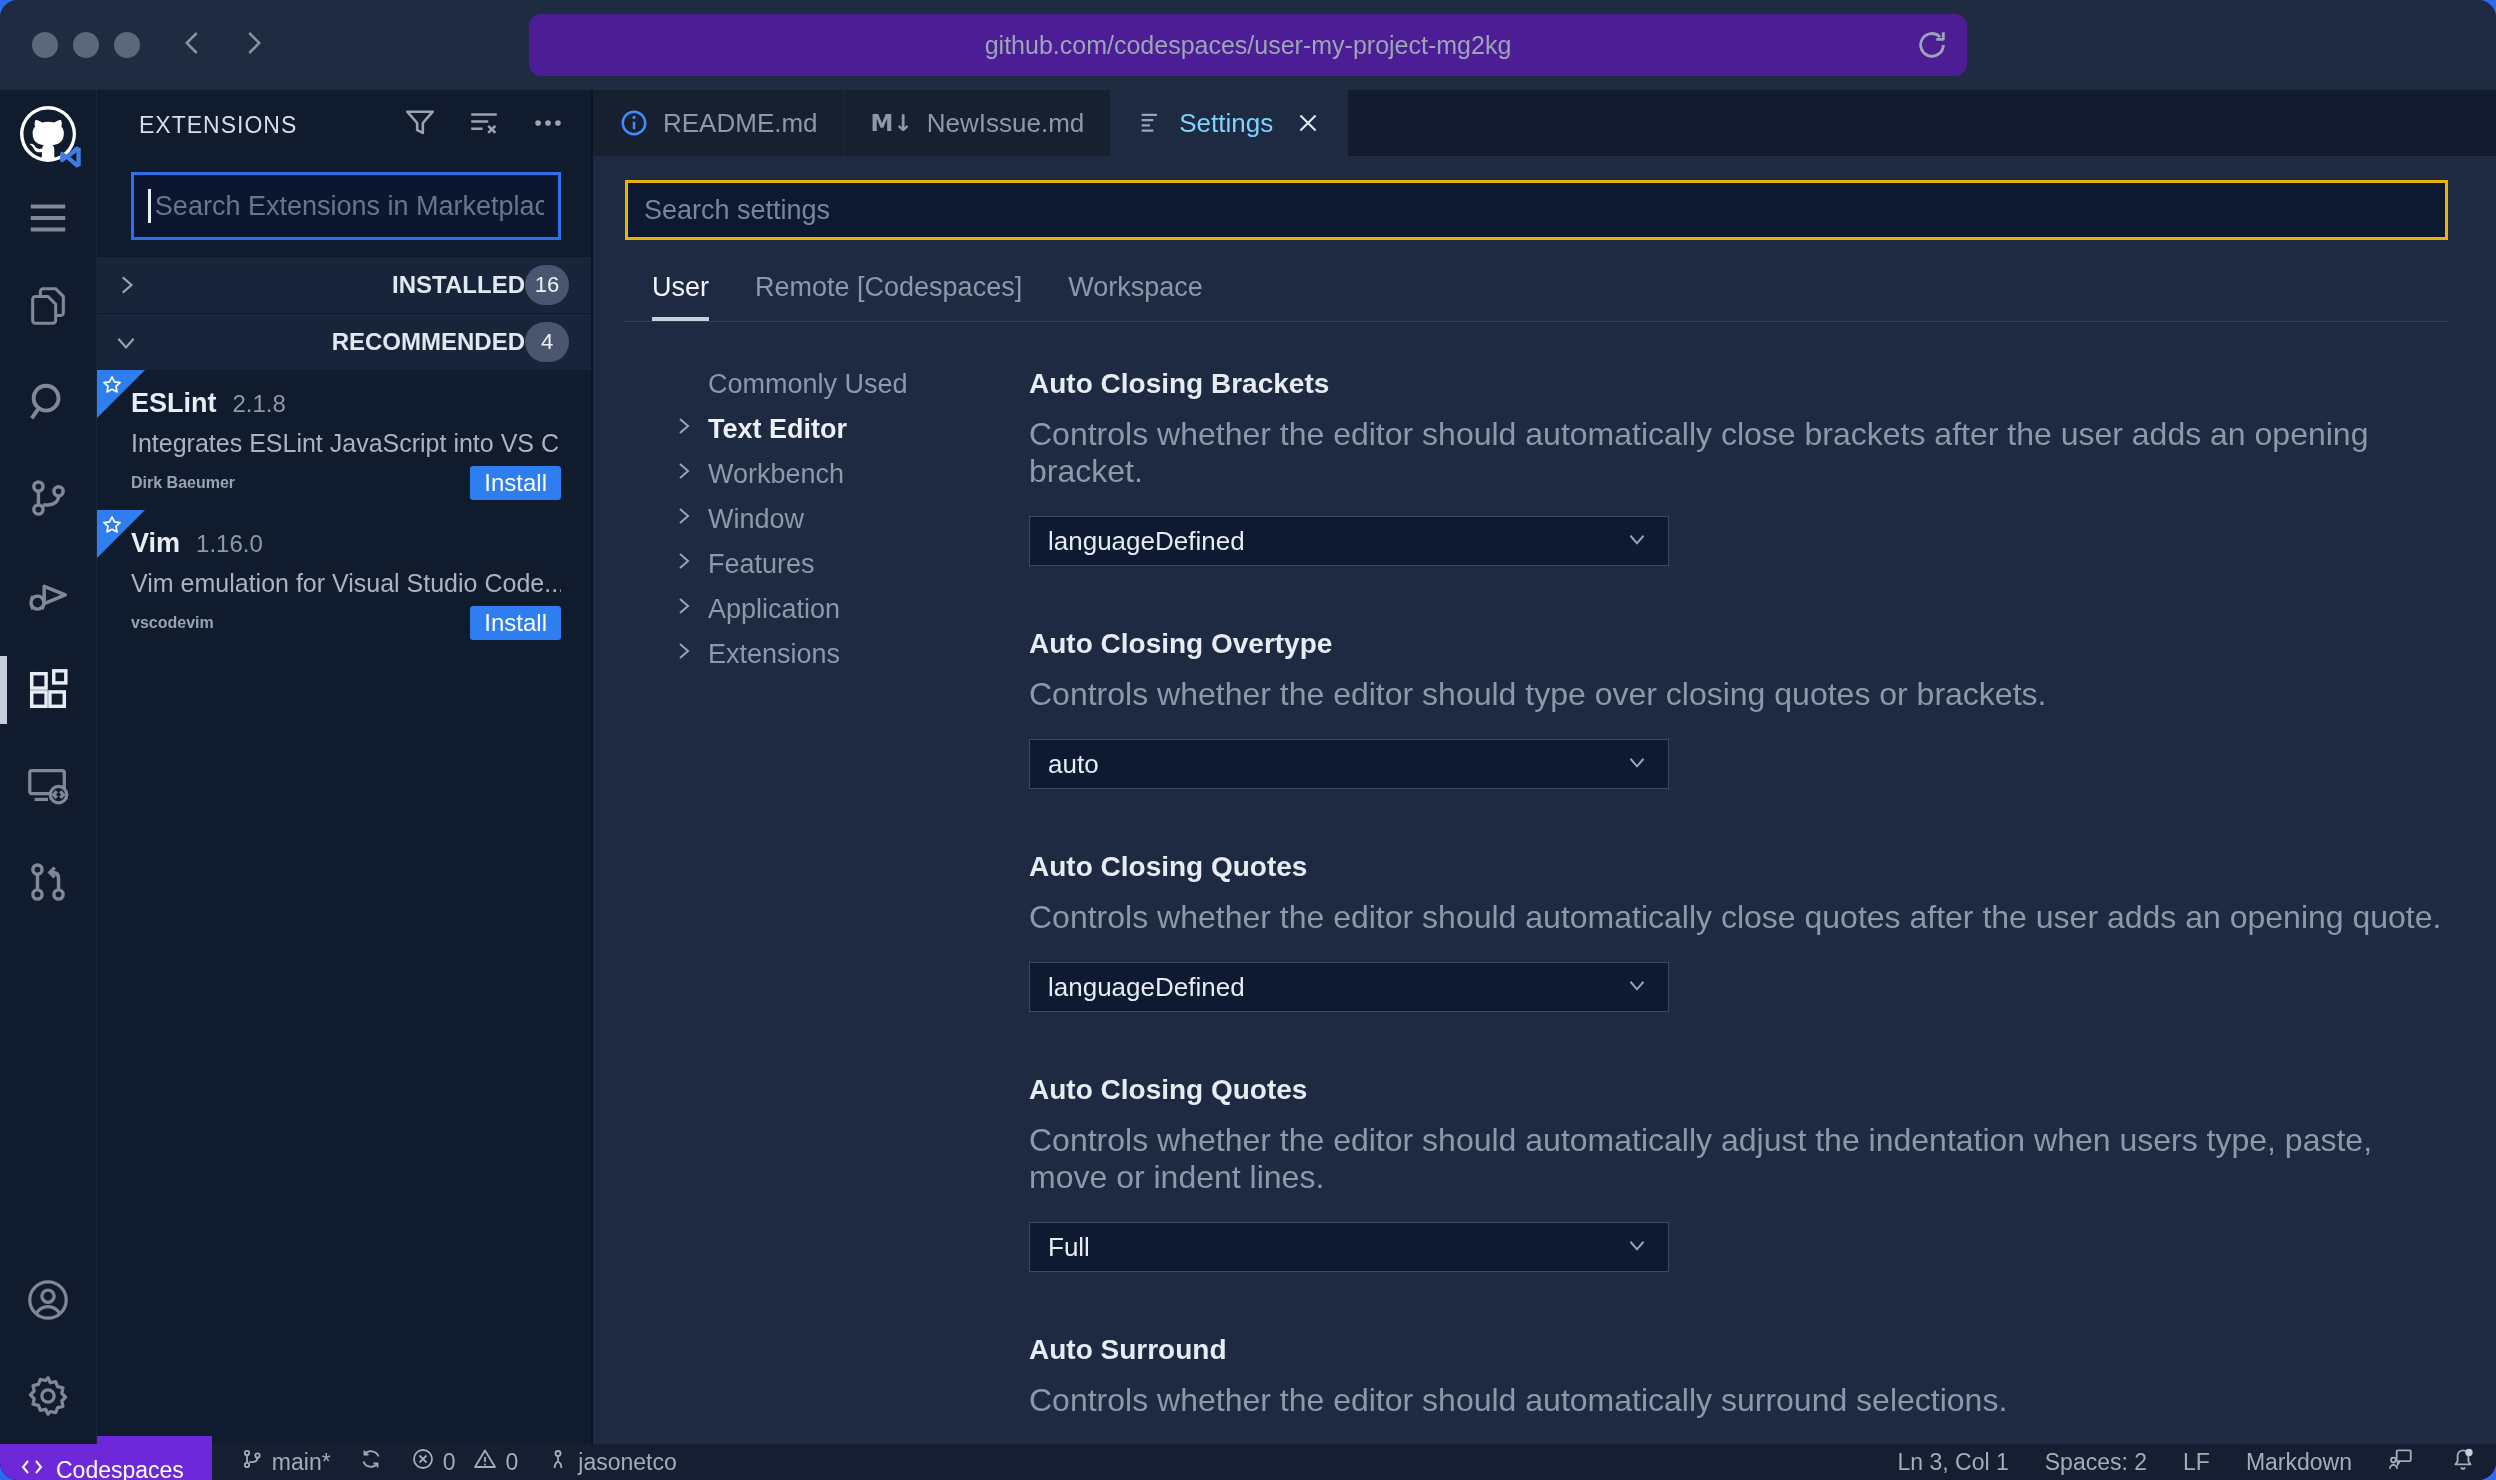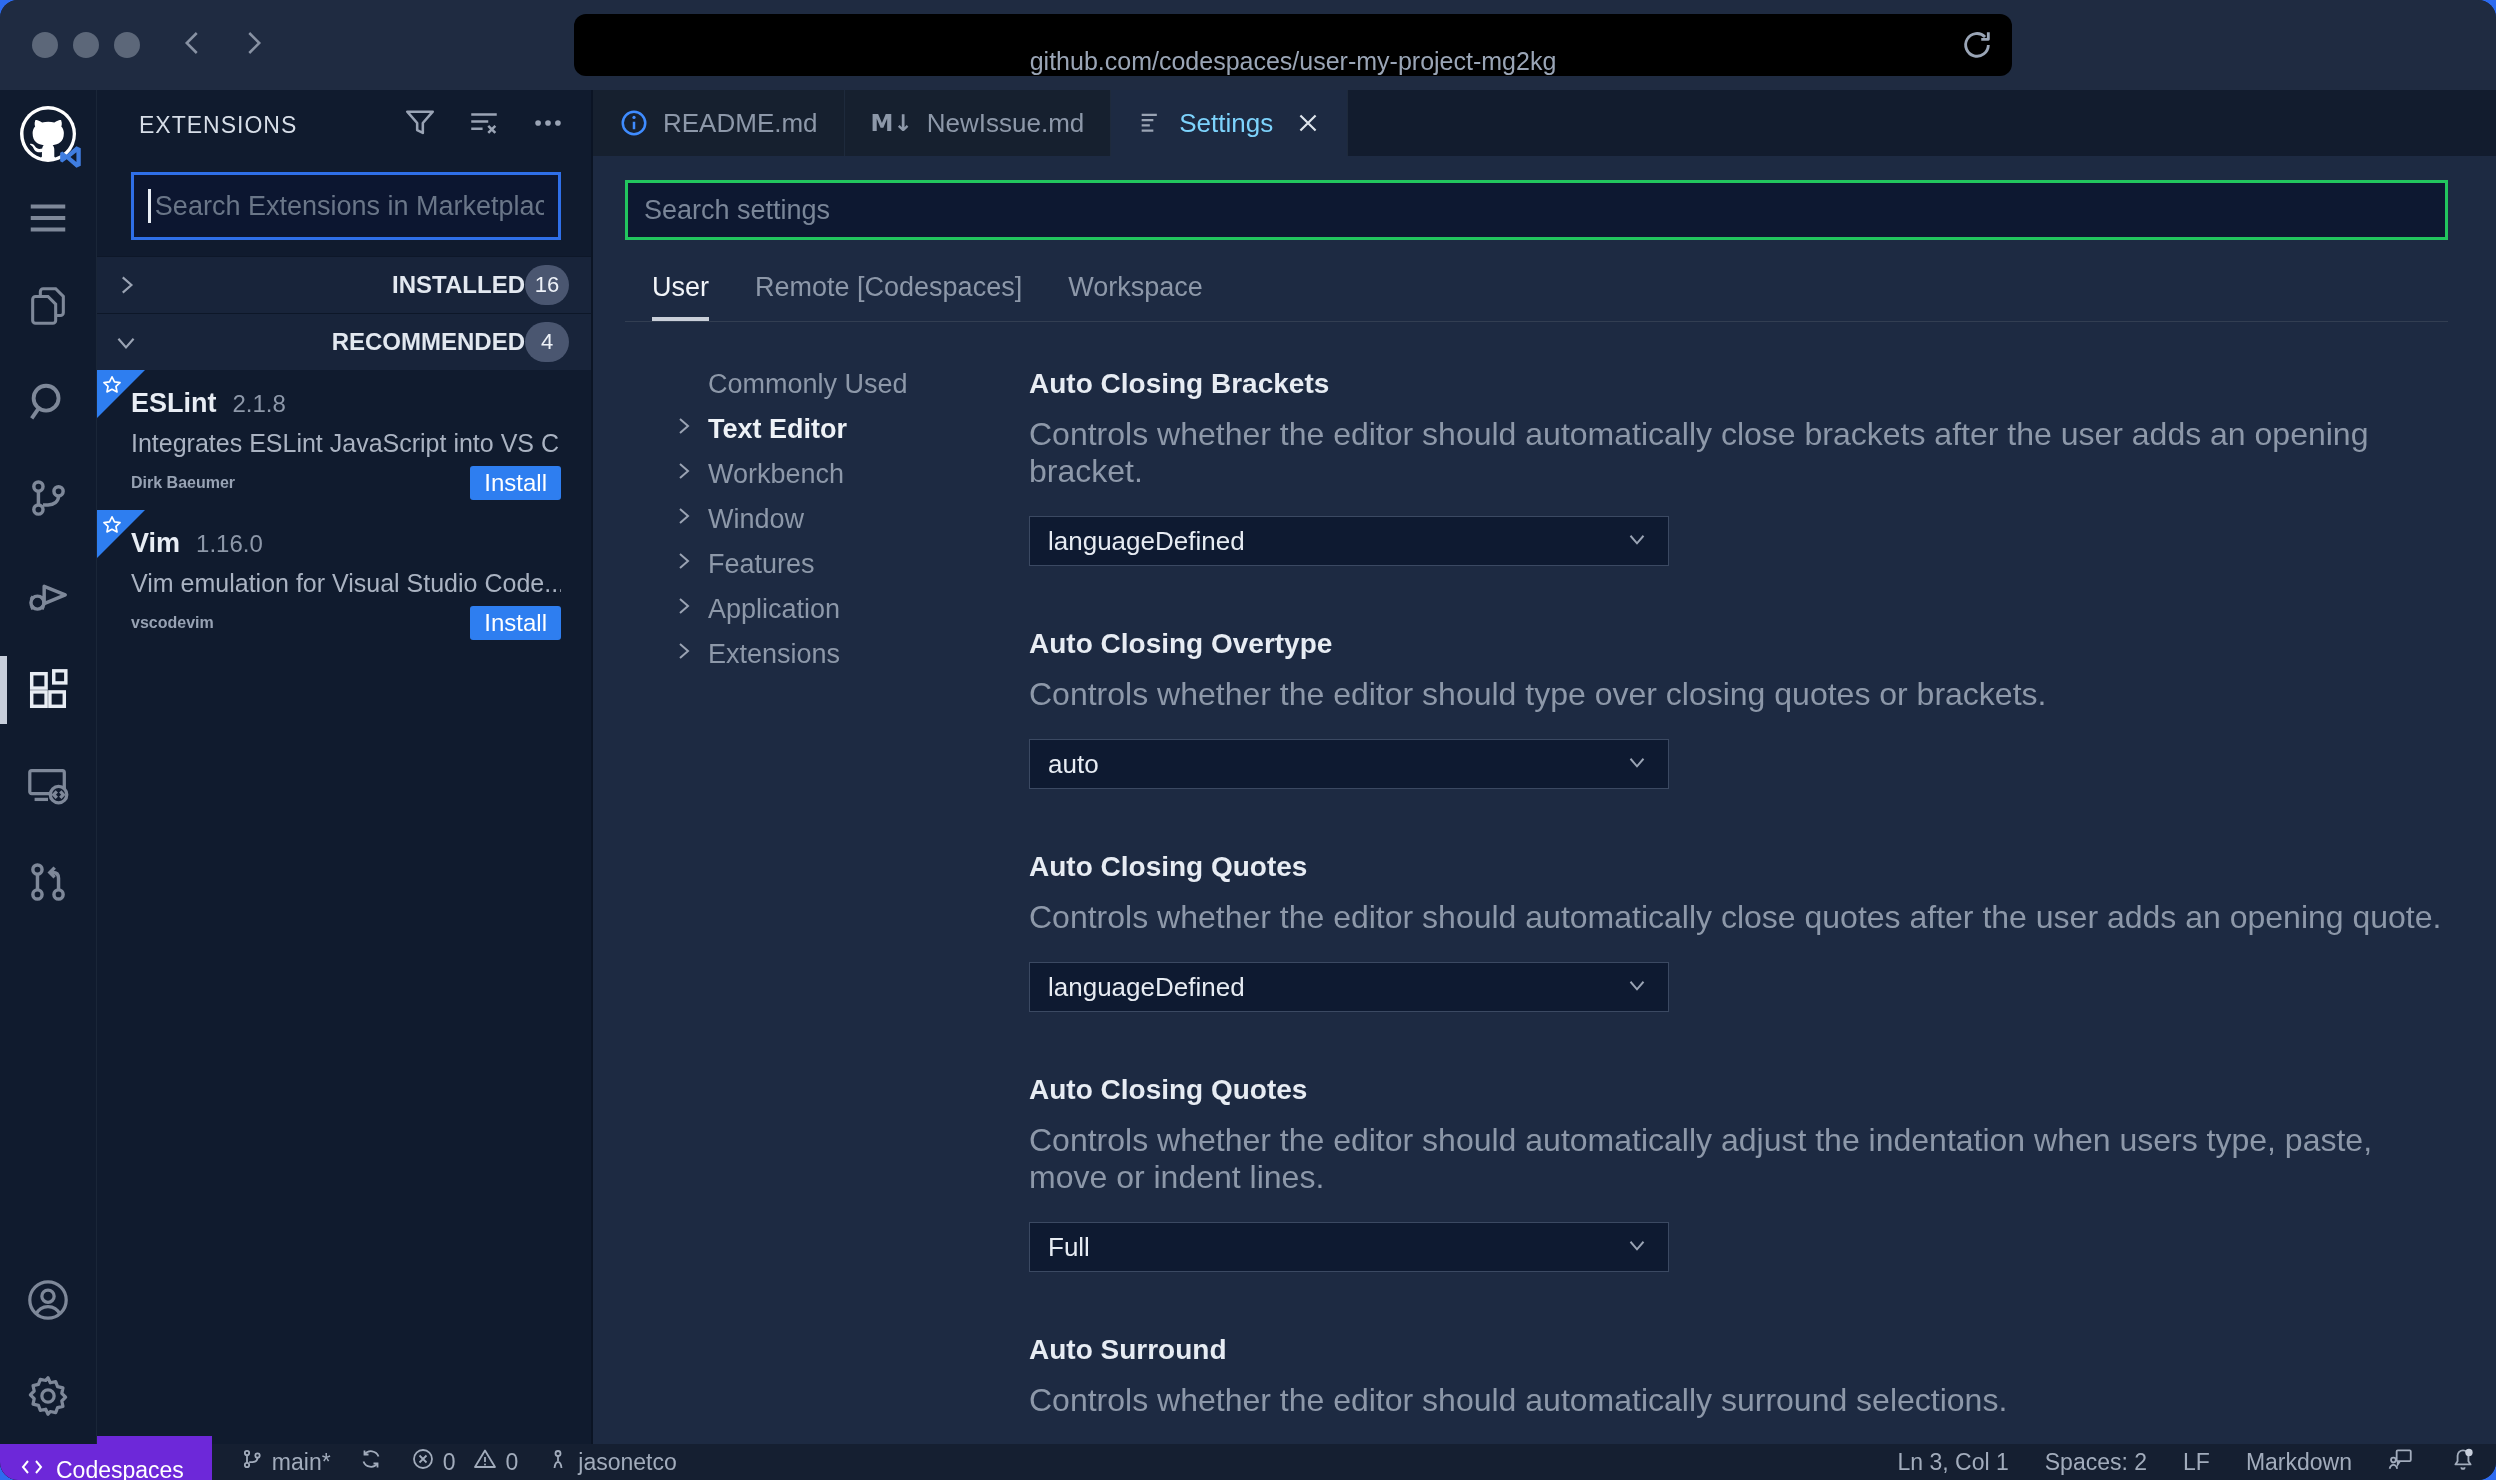--- a/index.html
+++ b/index.html
@@ -4,21 +4,21 @@
 <style>
   html,body{margin:0;padding:0;background:#2d6bf0;font-family:"Liberation Sans",sans-serif;}
   .window{position:relative;width:2496px;height:1480px;background:#1d2a42;border-radius:18px;overflow:hidden;display:flex;flex-direction:column;}
 
   
   .chrome{height:90px;flex:0 0 90px;background:#1f2b41;position:relative;display:flex;align-items:center;}
   .traffic{display:flex;gap:15px;margin-left:32px;}
   .traffic .dot{width:26px;height:26px;border-radius:50%;background:#5c6779;}
   .navbtns{display:flex;gap:30px;margin-left:38px;color:#8892a3;}
   .navbtns svg{width:30px;height:30px;}
-  .urlbar{position:absolute;left:50%;top:14px;transform:translateX(-50%);width:1438px;height:62px;background:#000000;border-radius:12px;display:flex;align-items:flex-end;justify-content:center;margin-left:45px;}
+  .urlbar{position:absolute;left:50%;top:14px;transform:translateX(-50%);width:1438px;height:62px;background:#4c1d95;border-radius:12px;display:flex;align-items:center;justify-content:center;}
   .urlbar .url{color:#9aa5b6;font-size:25px;}
   .urlbar .reload{position:absolute;right:18px;top:14px;width:34px;height:34px;color:#9aa5b6;}
 
   
   .main{flex:1;display:flex;min-height:0;}
 
   
   .activitybar{width:96px;flex:0 0 96px;background:#101b2e;border-right:1px solid #1a2638;display:flex;flex-direction:column;align-items:center;position:relative;}
   .ab-item{width:96px;height:96px;display:flex;align-items:center;justify-content:center;color:#7e8899;position:relative;}
   .ab-item svg{width:46px;height:46px;}
@@ -62,21 +62,21 @@
   .editor-col{flex:1;display:flex;flex-direction:column;min-width:0;background:#1d2a42;}
   .tabbar{height:66px;flex:0 0 66px;background:#121c2e;display:flex;}
   .tab{display:flex;align-items:center;gap:14px;padding:0 26px;background:#16202f;border-right:1px solid #1e2a3c;color:#8d98a9;font-size:26px;}
   .tab.active{background:#1d2a42;color:#7dd3fc;}
   .tab .close{color:#dfe5ec;width:26px;height:26px;margin-left:8px;}
   .info-icon{width:30px;height:30px;color:#3f8cff;}
   .md-icon{font-family:"DejaVu Sans",sans-serif;font-size:23px;font-weight:bold;color:#8d98a9;}
   .listlines-icon{width:28px;height:28px;color:#9aa4b4;}
 
   .editor-body{flex:1;overflow:hidden;padding:24px 48px 0 32px;display:flex;flex-direction:column;}
-  .set-search{height:60px;border:3px solid #22c55e;background:#0d1831;display:flex;align-items:center;padding:0 16px;box-sizing:border-box;flex:0 0 60px;}
+  .set-search{height:60px;border:3px solid #eab308;background:#0d1831;display:flex;align-items:center;padding:0 16px;box-sizing:border-box;flex:0 0 60px;}
   .set-search .ph{color:#7a8698;font-size:27px;}
   .scopes{display:flex;gap:46px;margin:32px 0 0 16px;}
   .scope{font-size:27px;color:#8d98a9;padding-bottom:14px;}
   .scope.active{color:#f2f5f9;border-bottom:5px solid #c9cfd9;margin-left:11px;}
   .scope-divider{height:1px;background:#323e52;margin-top:-1px;}
   .settings-row{display:flex;margin-top:36px;flex:1;min-height:0;}
   .toc{width:404px;flex:0 0 404px;padding-top:4px;}
   .toc-item{display:flex;align-items:center;height:45px;color:#8d98a9;font-size:27px;padding-left:46px;}
   .toc-item .twisty{width:37px;flex:0 0 37px;color:#9aa3b3;}
   .toc-item .twisty svg{width:24px;height:24px;}

